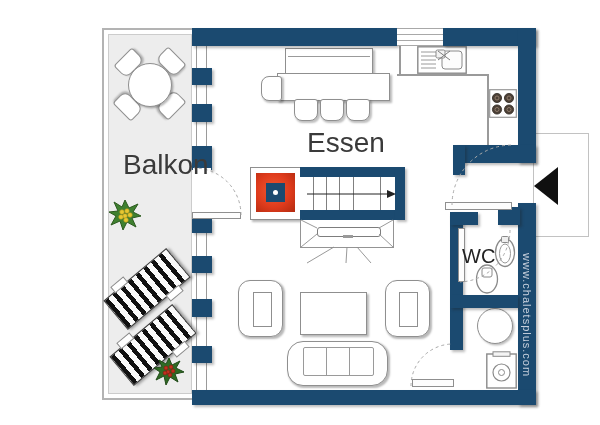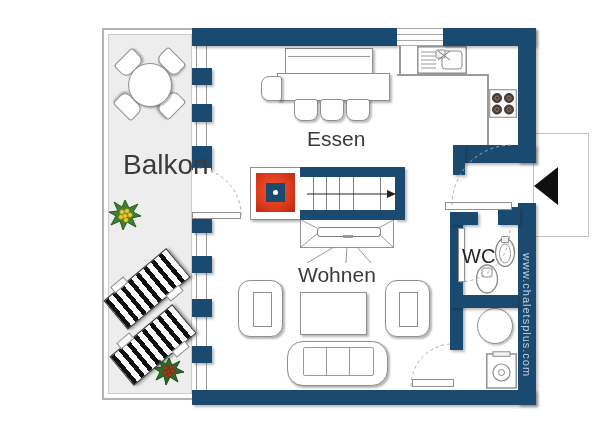--- a/index.html
+++ b/index.html
@@ -137,38 +137,37 @@
   </svg>
 
   <div class="furn" style="left:285px;top:48px;width:88px;height:26px;">
     <div style="position:absolute;left:2px;right:2px;top:7px;height:1px;background:#9a9a9a;"></div>
   </div>
   <div class="furn" style="left:277px;top:73px;width:113px;height:28px;"></div>
   <div class="dchair" style="left:261px;top:76px;width:21px;height:25px;border-radius:8px 3px 3px 8px;"></div>
   <div class="dchair" style="left:294px;top:99px;"></div>
   <div class="dchair" style="left:320px;top:99px;"></div>
   <div class="dchair" style="left:346px;top:99px;"></div>
-  <div class="label" style="left:307px;top:127px;font-size:21px;">Essen</div>
+  <div class="label" style="left:307px;top:127px;font-size:28px;">Essen</div>
 
   <div class="furn" style="left:250px;top:167px;width:53px;height:53px;">
     <div style="position:absolute;left:5px;top:5px;width:39px;height:39px;background:radial-gradient(circle at 45% 45%,#f05a33 0%,#df3b1c 55%,#b12a0f 100%);"></div>
     <div style="position:absolute;left:15px;top:15px;width:19px;height:19px;background:#1b4a70;"></div>
     <div style="position:absolute;left:22px;top:22px;width:5px;height:5px;border-radius:50%;background:#fff;"></div>
   </div>
 
   <div class="wall" style="left:300px;top:167px;width:105px;height:10px;box-shadow:none;"></div>
   <div class="abs" style="left:300px;top:177px;width:95px;height:33px;z-index:4;background:repeating-linear-gradient(to right,#ffffff 0 12.5px,#808080 12.5px 13.5px);"></div>
   <div class="wall" style="left:300px;top:210px;width:105px;height:10px;box-shadow:none;"></div>
   <div class="wall" style="left:395px;top:167px;width:10px;height:53px;"></div>
 
   <div class="flat" style="left:300px;top:219px;width:94px;height:29px;">
     <div style="position:absolute;left:16px;top:7px;width:62px;height:8px;border:1px solid #7d7d7d;border-radius:3px;background:#fff;"></div>
     <div style="position:absolute;left:42px;top:15px;width:10px;height:3px;background:#9a9a9a;"></div>
   </div>
-  <div class="label" style="left:298px;top:263px;font-size:21px;">Wohnen</div>
 
   <div class="furn" style="left:238px;top:280px;width:45px;height:57px;border-radius:12px;">
     <div style="position:absolute;left:14px;top:11px;width:17px;height:33px;border:1.2px solid #8f8f8f;background:#fff;"></div>
   </div>
   <div class="furn" style="left:385px;top:280px;width:45px;height:57px;border-radius:12px;">
     <div style="position:absolute;left:13px;top:11px;width:17px;height:33px;border:1.2px solid #8f8f8f;background:#fff;"></div>
   </div>
   <div class="furn" style="left:300px;top:292px;width:67px;height:43px;"></div>
   <div class="furn" style="left:287px;top:341px;width:101px;height:45px;border-radius:16px;">
     <div style="position:absolute;left:15px;top:5px;width:69px;height:27px;border:1px solid #9a9a9a;border-radius:2px;background:

